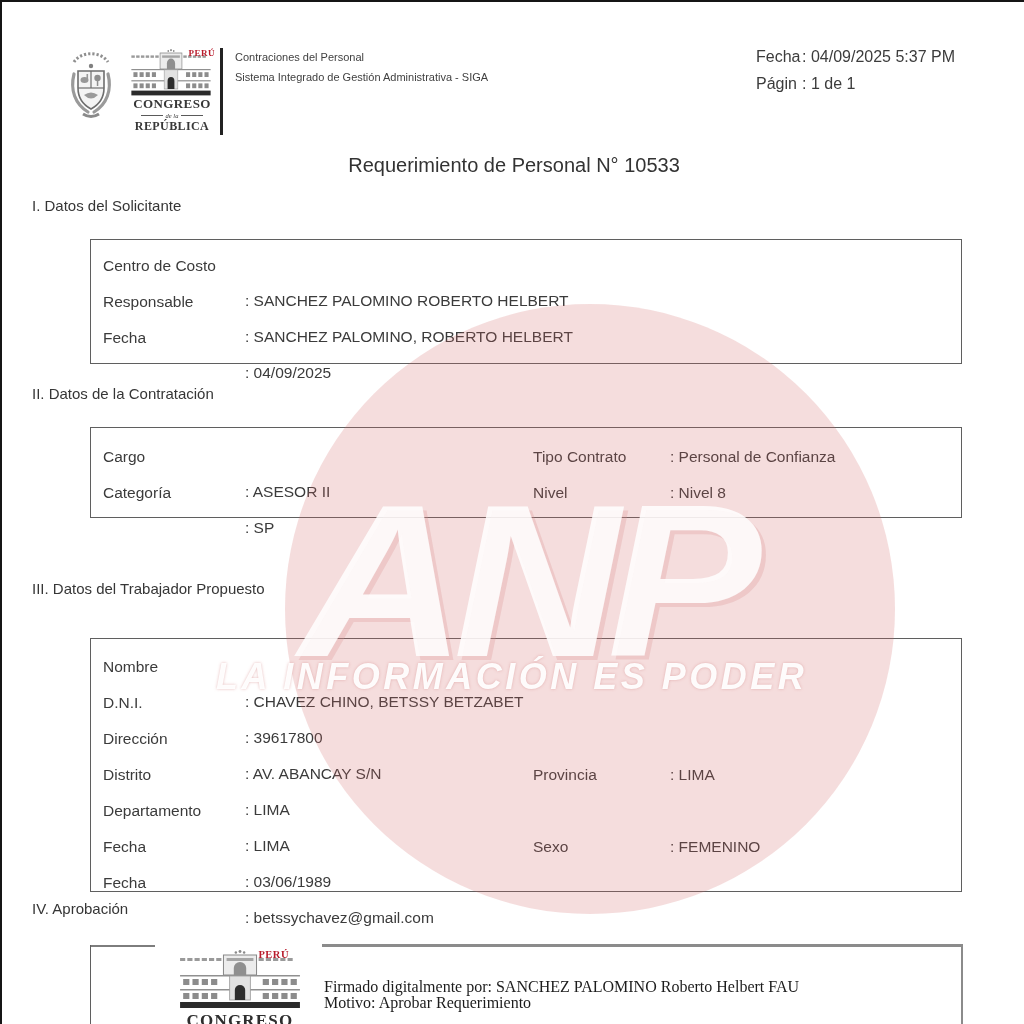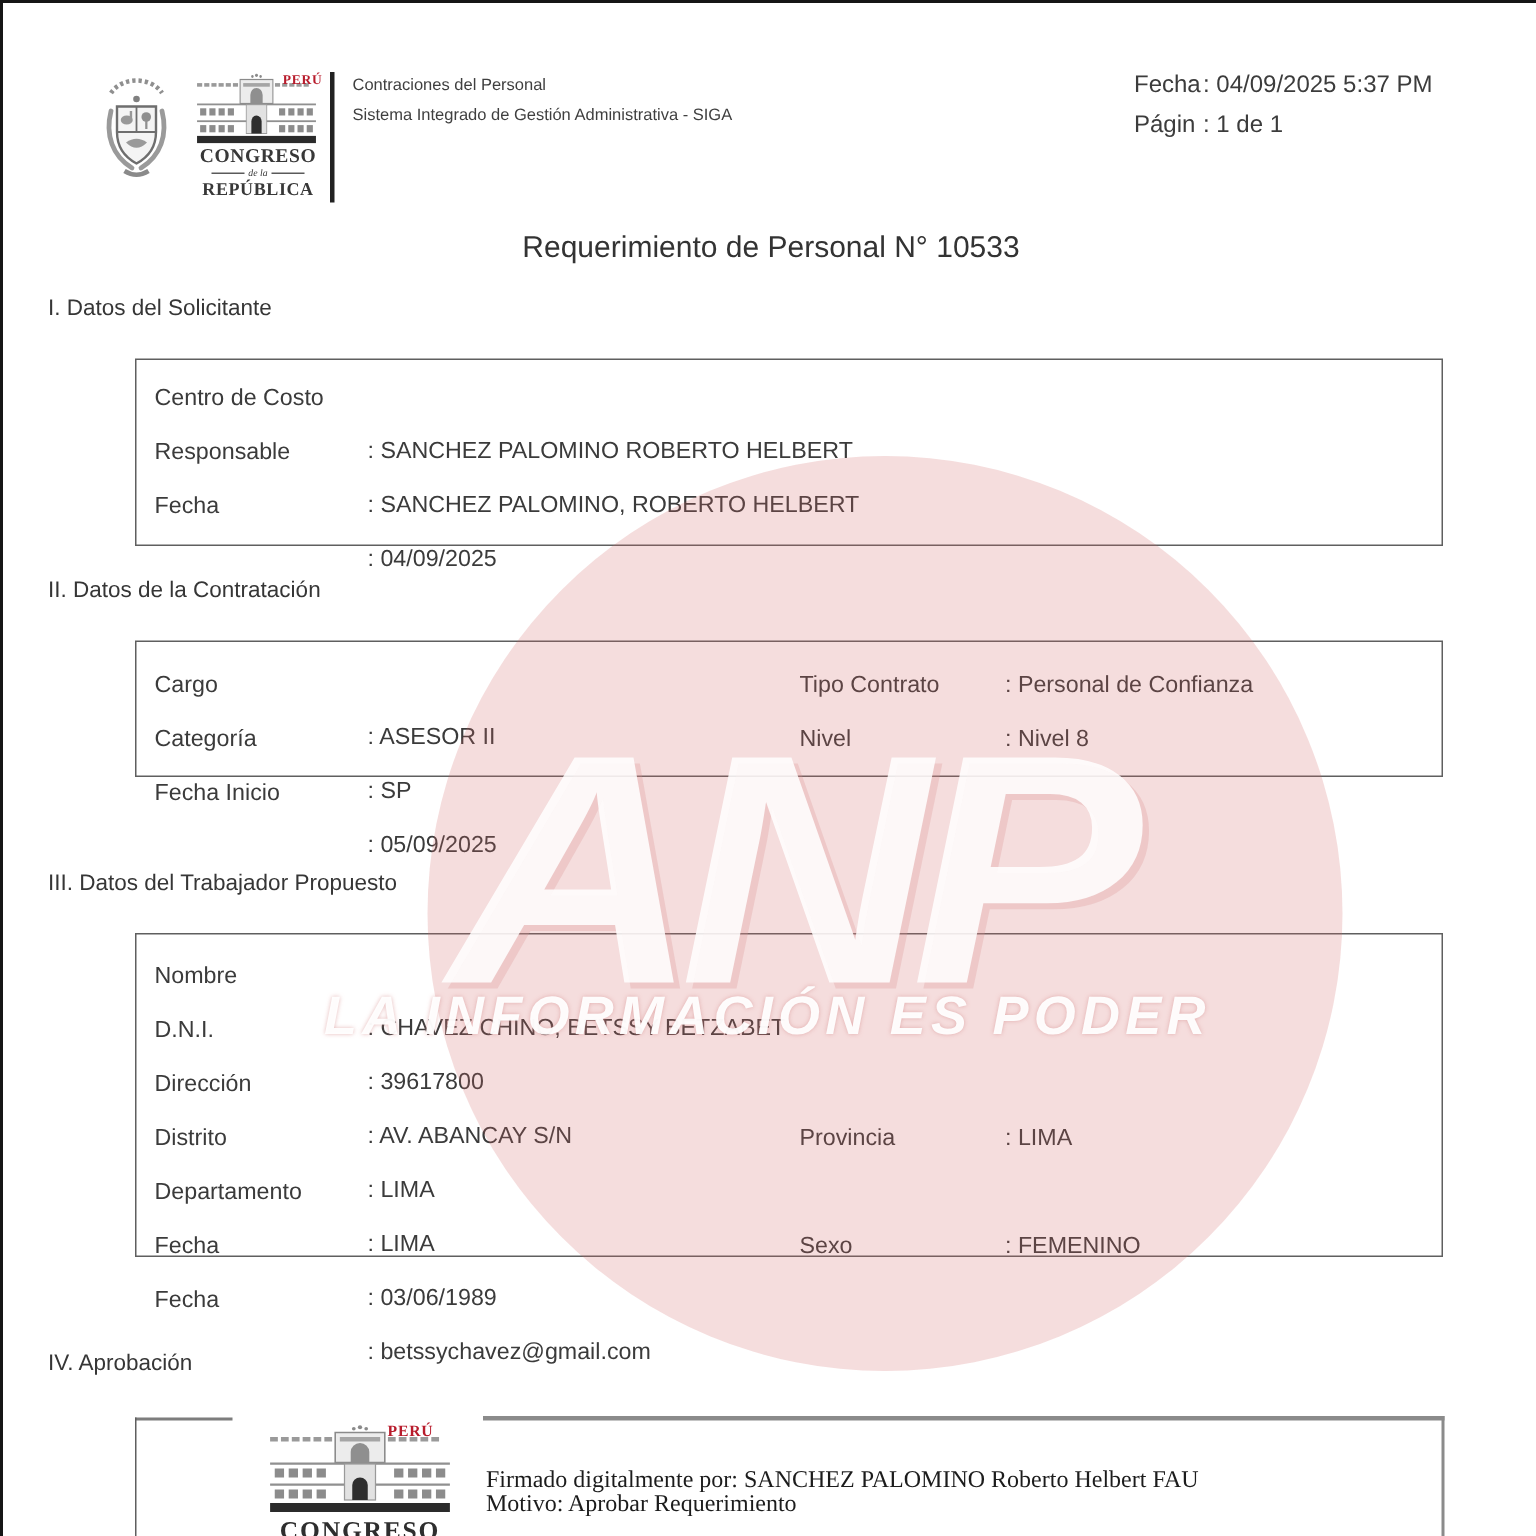--- a/index.html
+++ b/index.html
@@ -185,28 +185,24 @@
       <span class="val">: ASESOR II</span>
       <span class="lbl2">Tipo Contrato</span>
       <span class="val2">: Personal de Confianza</span>
     </div>
     <div class="row" style="top:56px">
       <span class="lbl">Categoría</span>
       <span class="val">: SP</span>
       <span class="lbl2">Nivel</span>
       <span class="val2">: Nivel 8</span>
     </div>
-    <div class="row" style="top:92px">
-      <span class="lbl">Fecha Inicio</span>
-      <span class="val">: 05/09/2025</span>
-    </div>
   </div>
 
   <div class="sec-label" style="top:578px">III. Datos del Trabajador Propuesto</div>
-  <div class="box" style="top:620px;height:216px">
+  <div class="box" style="top:636px;height:254px">
     <div class="row" style="top:19px">
       <span class="lbl">Nombre</span>
       <span class="val">: CHAVEZ CHINO, BETSSY BETZABET</span>
     </div>
     <div class="row" style="top:55px">
       <span class="lbl">D.N.I.</span>
       <span class="val">: 39617800</span>
     </div>
     <div class="row" style="top:91px">
       <span class="lbl">Dirección</span>

